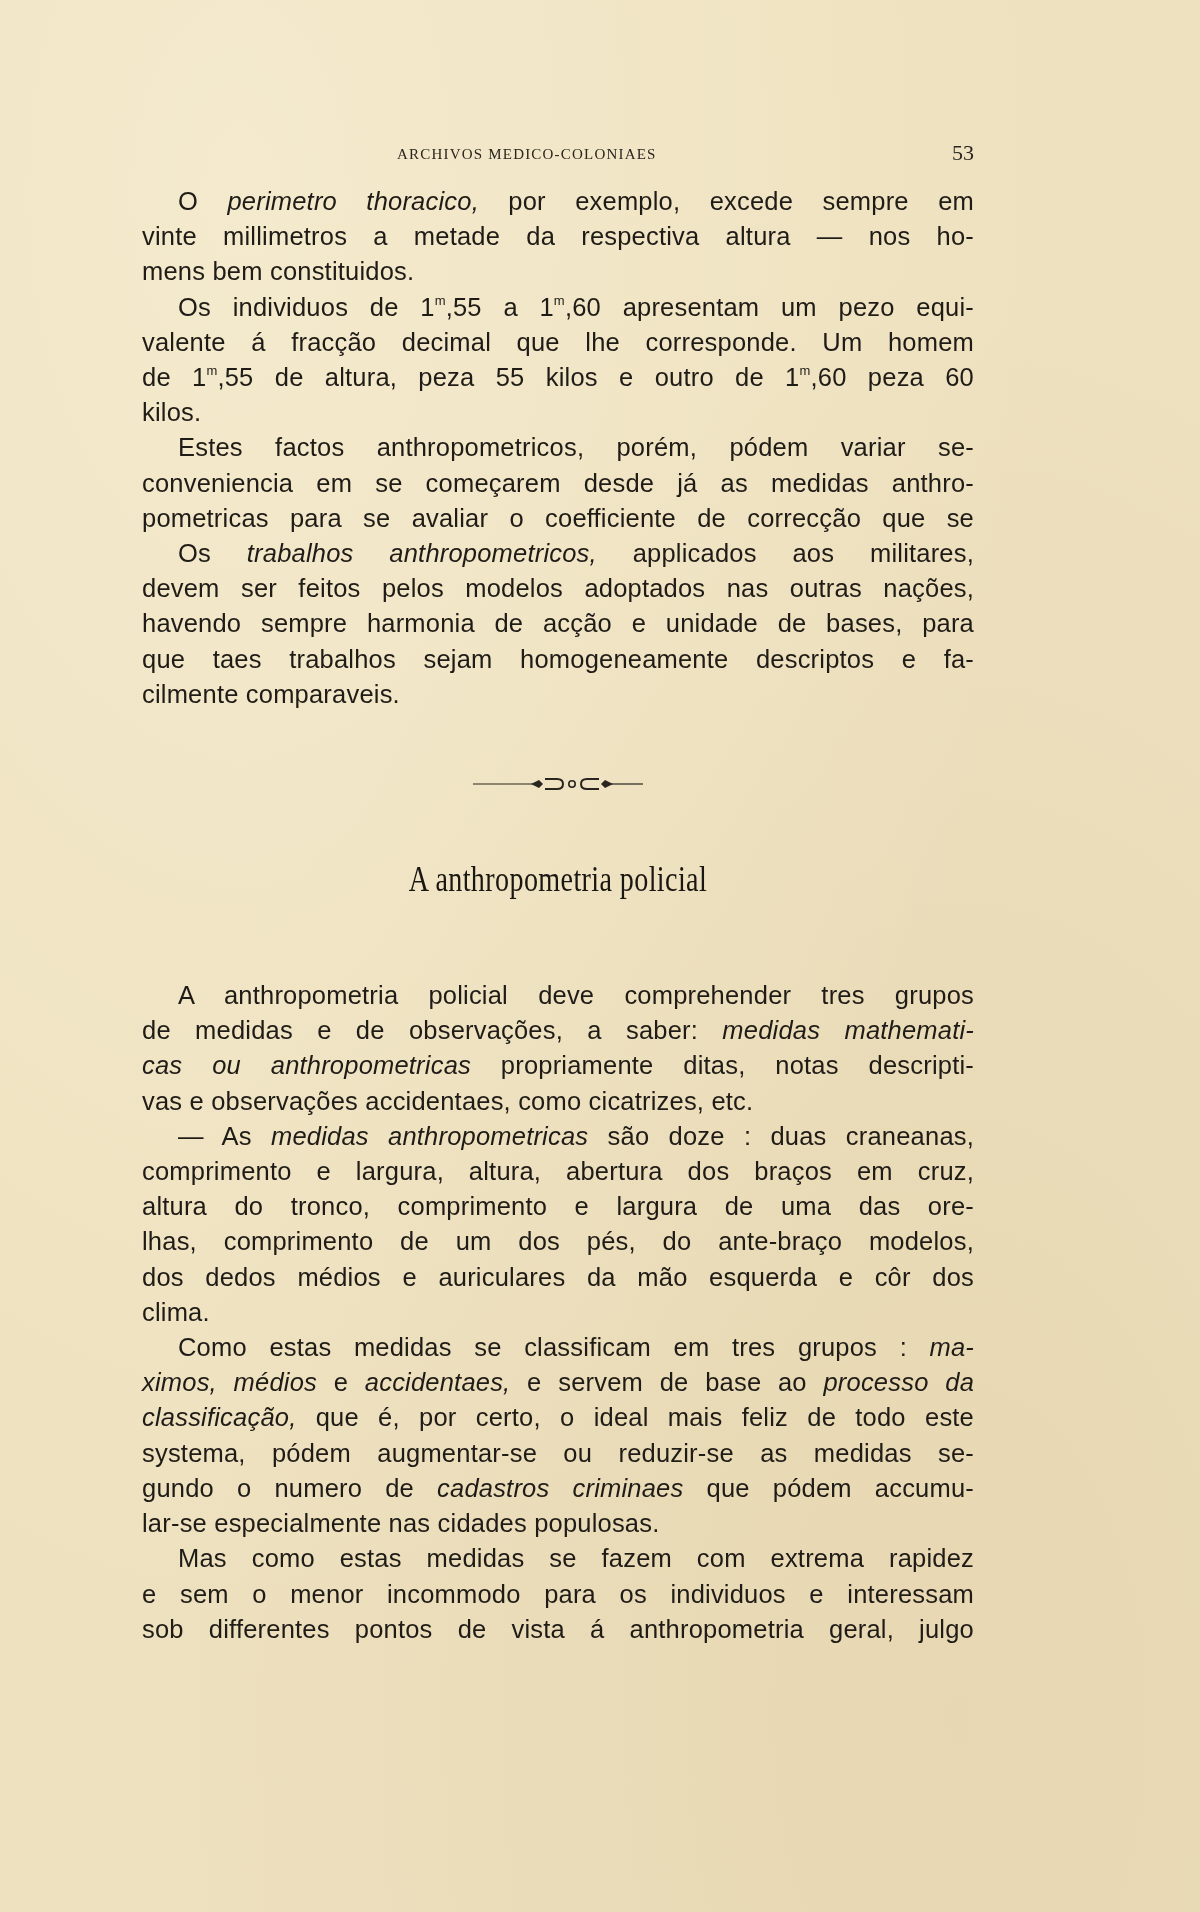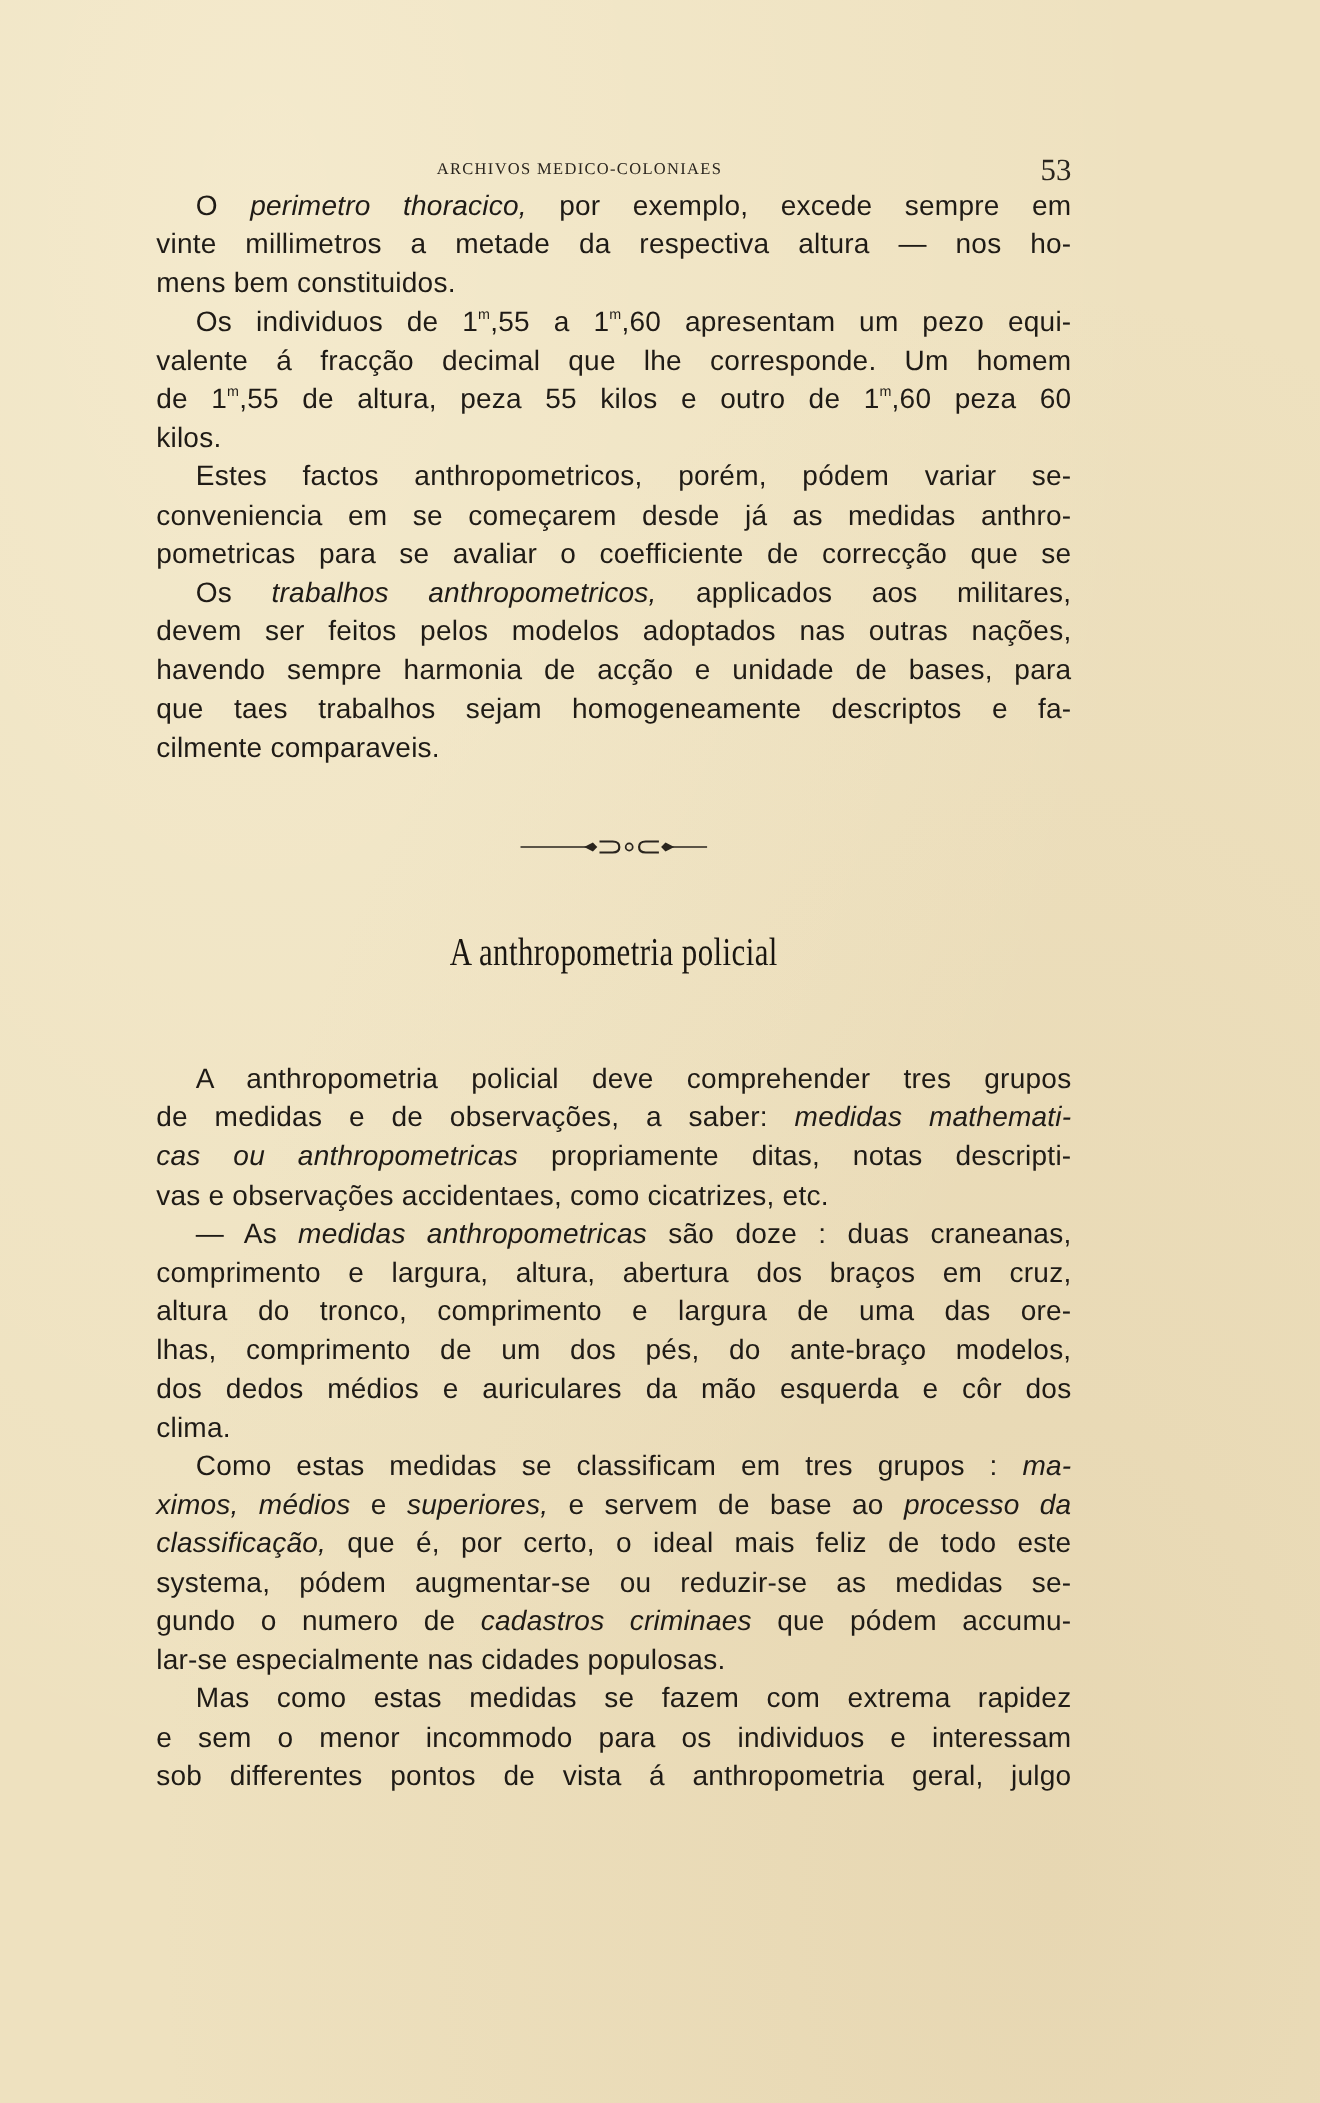--- a/index.html
+++ b/index.html
@@ -17,37 +17,37 @@
     }
     .page {
       position: absolute;
       left: 142px;
       top: 140px;
       width: 832px;
     }
     .running-head {
       position: relative;
       height: 30px;
-      margin-bottom: 0;
+      margin-bottom: 14px;
     }
     .running-title {
       position: absolute;
       left: 255px;
       top: 6px;
       font-family: "Liberation Serif", serif;
       font-size: 15px;
       letter-spacing: 1.2px;
       color: #2a251e;
     }
     .page-number {
       position: absolute;
       right: 0;
       top: 0;
       font-family: "Liberation Serif", serif;
-      font-size: 28px;
+      font-size: 22px;
       color: #2a251e;
     }
     .para {
       font-family: Liberation Sans, sans-serif;
       font-size: 25.5px;
       line-height: 35.2px;
       text-align: justify;
       margin: 0;
       text-indent: 36px;
       letter-spacing: 0.2px;
@@ -135,21 +135,21 @@
       <p class="para">
         <span class="line first">— As <em>medidas anthropometricas</em> são doze : duas craneanas,</span>
         <span class="line">comprimento e largura, altura, abertura dos braços em cruz,</span>
         <span class="line">altura do tronco, comprimento e largura de uma das ore-</span>
         <span class="line">lhas, comprimento de um dos pés, do ante-braço modelos,</span>
         <span class="line">dos dedos médios e auriculares da mão esquerda e côr dos</span>
         <span class="line last">clima.</span>
       </p>
       <p class="para">
         <span class="line first">Como estas medidas se classificam em tres grupos : <em>ma-</em></span>
-        <span class="line"><em>ximos, médios</em> e <em>superiores,</em> e servem de base ao <em>processo da</em></span>
+        <span class="line"><em>ximos, médios</em> e <em>accidentaes,</em> e servem de base ao <em>processo da</em></span>
         <span class="line"><em>classificação,</em> que é, por certo, o ideal mais feliz de todo este</span>
         <span class="line">systema, pódem augmentar-se ou reduzir-se as medidas se-</span>
         <span class="line">gundo o numero de <em>cadastros criminaes</em> que pódem accumu-</span>
         <span class="line last">lar-se especialmente nas cidades populosas.</span>
       </p>
       <p class="para">
         <span class="line first">Mas como estas medidas se fazem com extrema rapidez</span>
         <span class="line">e sem o menor incommodo para os individuos e interessam</span>
         <span class="line">sob differentes pontos de vista á anthropometria geral, julgo</span>
       </p>

